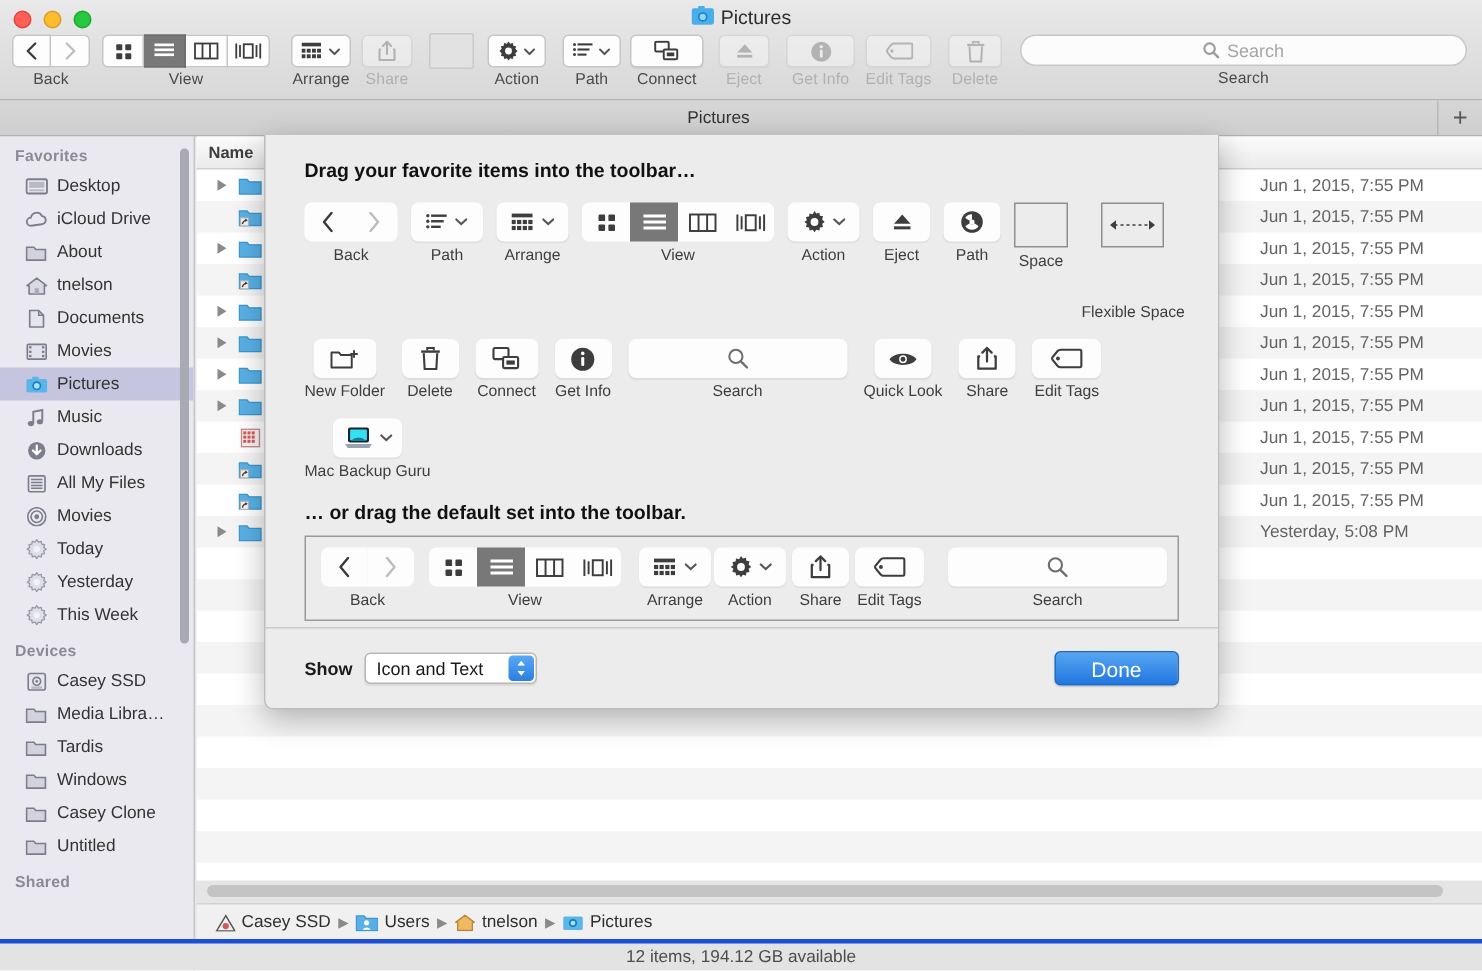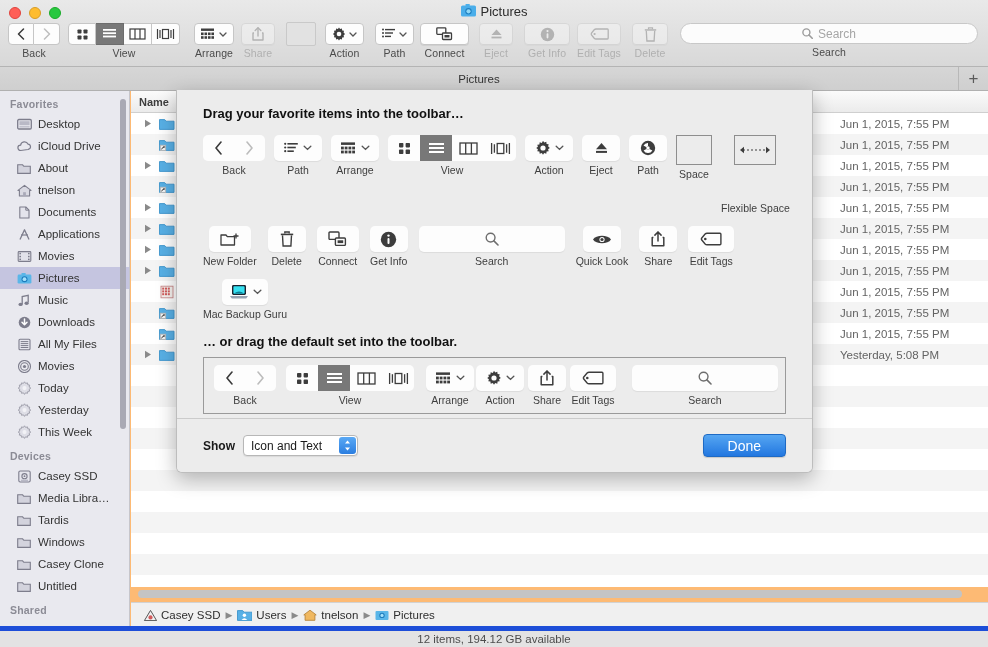--- a/index.html
+++ b/index.html
@@ -4,21 +4,21 @@
 <style>
   * { box-sizing: border-box; margin:0; padding:0; }
   html,body { width:988px; height:647px; overflow:hidden; }
   body {
     font-family: "Liberation Sans", sans-serif;
     font-size: 12px;
     color:#1a1a1a;
     background:#fff;
     -webkit-font-smoothing: antialiased;
   }
-  #app { position:relative; width:988px; height:647px; overflow:hidden; background:#fdba74; }
+  #app { position:relative; width:988px; height:647px; overflow:hidden; background:#e5e5e5; }
 
   
   .titlebar {
     position:absolute; top:0; left:0; width:988px; height:67px;
     background:linear-gradient(to bottom,#e9e9e9 0%,#d8d8d8 100%);
     border-bottom:1px solid #b4b4b4;
   }
   .traffic { position:absolute; top:7px; left:9px; display:flex; gap:8px; }
   .tl { width:12px; height:12px; border-radius:50%; }
   .tl.red{background:#ff5f57;border:1px solid #e0443e;}
@@ -97,21 +97,21 @@
   .row .fic{position:absolute;left:28px;width:16px;height:21px;display:flex;align-items:center;}
   .row .dt{position:absolute;left:709px;font-size:11.5px;color:#636363;}
 
   
   .hscroll{position:absolute;top:590px;left:138px;width:824px;height:8px;background:#c4c4c4;border-radius:4px;}
   .pathbar{position:absolute;top:602px;left:131px;width:857px;height:24px;background:#f0f0f0;
     border-top:1px solid #d2d2d2;display:flex;align-items:center;padding-left:12px;gap:5px;font-size:11.5px;color:#2e2e2e;}
   .pcrumb{display:flex;align-items:center;gap:4px;}
   .psep{color:#8a8a8a;font-size:9px;}
   .statusbar{position:absolute;top:626px;left:0;width:988px;height:21px;
-    background:#e3e3e3;border-top:5px solid #1d4ed8;display:flex;align-items:center;justify-content:center;
+    background:#e3e3e3;border-top:3px solid #1d4ed8;display:flex;align-items:center;justify-content:center;
     font-size:11.5px;color:#4d4d4d;}
 
   
   .sheet{position:absolute;top:90px;left:176px;width:637px;height:383px;background:#ececec;
     border:1px solid #bdbdbd;border-top:none;border-radius:0 0 6px 6px;
     box-shadow:0 6px 20px rgba(0,0,0,.28);overflow:hidden;}
   .sheet-body{padding:16px 26px 0 26px;}
   .sheet-h{font-size:13px;font-weight:bold;color:#111;margin-bottom:14px;}
   .sheet-h2{font-size:13px;font-weight:bold;color:#111;margin:14px 0 8px 0;}
   .palette-row{display:flex;align-items:flex-start;gap:0;margin-bottom:12px;}
@@ -431,29 +431,20 @@
             <svg width="15" height="13" viewBox="0 0 15 13">
               <path d="M2.8 1h6l3.2 3.2V12h-9.2z" fill="#e4e4ec" stroke="#7d7d8c" stroke-width="1.1" stroke-linejoin="round"></path>
               <path d="M8.8 1v3.2H12" fill="none" stroke="#7d7d8c" stroke-width="1"></path>
             </svg>
           </span>
           <span class="sb-txt">Documents</span>
         </div>
         <div class="sb-item">
           <span class="sb-ic">
             <svg width="15" height="13" viewBox="0 0 15 13">
-              <path d="M3 11.5 L7.5 1.8 L12 11.5" fill="none" stroke="#7d7d8c" stroke-width="1.3" stroke-linejoin="round"></path>
-              <line x1="4" y1="7" x2="11" y2="7" stroke="#7d7d8c" stroke-width="1.2"></line>
-            </svg>
-          </span>
-          <span class="sb-txt">Applications</span>
-        </div>
-        <div class="sb-item">
-          <span class="sb-ic">
-            <svg width="15" height="13" viewBox="0 0 15 13">
               <rect x="1.2" y="1.6" width="12.6" height="9.8" rx=".8" fill="#e2e2ea" stroke="#7d7d8c" stroke-width="1.1"></rect>
               <g fill="#7d7d8c">
                 <rect x="2.4" y="2.8" width="1.6" height="1.5"></rect>
                 <rect x="2.4" y="5.8" width="1.6" height="1.5"></rect>
                 <rect x="2.4" y="8.6" width="1.6" height="1.5"></rect>
                 <rect x="11" y="2.8" width="1.6" height="1.5"></rect>
                 <rect x="11" y="5.8" width="1.6" height="1.5"></rect>
                 <rect x="11" y="8.6" width="1.6" height="1.5"></rect>
               </g>
             </svg>

